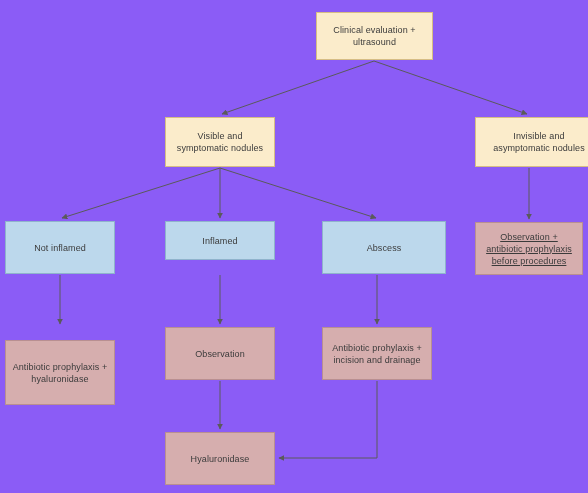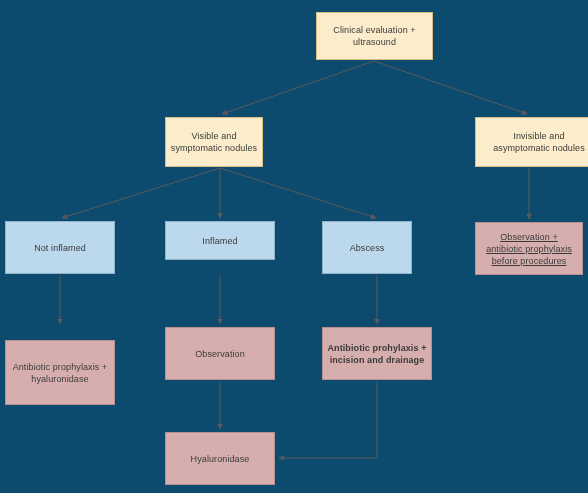--- a/index.html
+++ b/index.html
@@ -8,21 +8,21 @@
     padding: 0;
     background: #ffffff;
   }
   body {
     font-family: "Liberation Sans", sans-serif;
   }
   #canvas {
     position: relative;
     width: 588px;
     height: 493px;
-    background: #0c4a6e;
+    background: #8b5cf6;
     overflow: hidden;
   }
   #edges {
     position: absolute;
     left: 0;
     top: 0;
     width: 588px;
     height: 493px;
     pointer-events: none;
   }
@@ -77,31 +77,31 @@
         <path d="M 220 275 L 220 324" marker-end="url(#arrowhead)"></path>
         <path d="M 377 275 L 377 324" marker-end="url(#arrowhead)"></path>
         <path d="M 220 381 L 220 429" marker-end="url(#arrowhead)"></path>
         <path d="M 377 381 L 377 458 L 279 458" marker-end="url(#arrowhead)"></path>
       </g>
   </svg>
 
   <div id="node-layer">
       <div class="node yellow" style="left: 316px; top: 12px; width: 117px; height: 48px;">Clinical evaluation +
 ultrasound</div>
-      <div class="node yellow" style="left: 165px; top: 117px; width: 98px; height: 50px;">Visible and
+      <div class="node yellow" style="left: 165px; top: 117px; width: 110px; height: 50px;">Visible and
 symptomatic nodules</div>
       <div class="node yellow" style="left: 475px; top: 117px; width: 128px; height: 50px;">Invisible and
 asymptomatic nodules</div>
       <div class="node blue" style="left: 5px; top: 221px; width: 110px; height: 53px;">Not inflamed</div>
       <div class="node blue" style="left: 165px; top: 221px; width: 110px; height: 39px;">Inflamed</div>
-      <div class="node blue" style="left: 322px; top: 221px; width: 90px; height: 53px;">Abscess</div>
+      <div class="node blue" style="left: 322px; top: 221px; width: 124px; height: 53px;">Abscess</div>
       <div class="node pink" style="left: 475px; top: 222px; width: 108px; height: 53px; text-decoration: underline;">Observation +
 antibiotic prophylaxis
 before procedures</div>
       <div class="node pink" style="left: 5px; top: 340px; width: 110px; height: 65px;">Antibiotic prophylaxis +
 hyaluronidase</div>
       <div class="node pink" style="left: 165px; top: 327px; width: 110px; height: 53px;">Observation</div>
-      <div class="node pink" style="left: 322px; top: 327px; width: 110px; height: 53px; font-weight: bold;">Antibiotic prohylaxis +
+      <div class="node pink" style="left: 322px; top: 327px; width: 110px; height: 53px;">Antibiotic prohylaxis +
 incision and drainage</div>
       <div class="node pink" style="left: 165px; top: 432px; width: 110px; height: 53px;">Hyaluronidase</div>
     </div>
 
 </div>
 
 </body></html>

